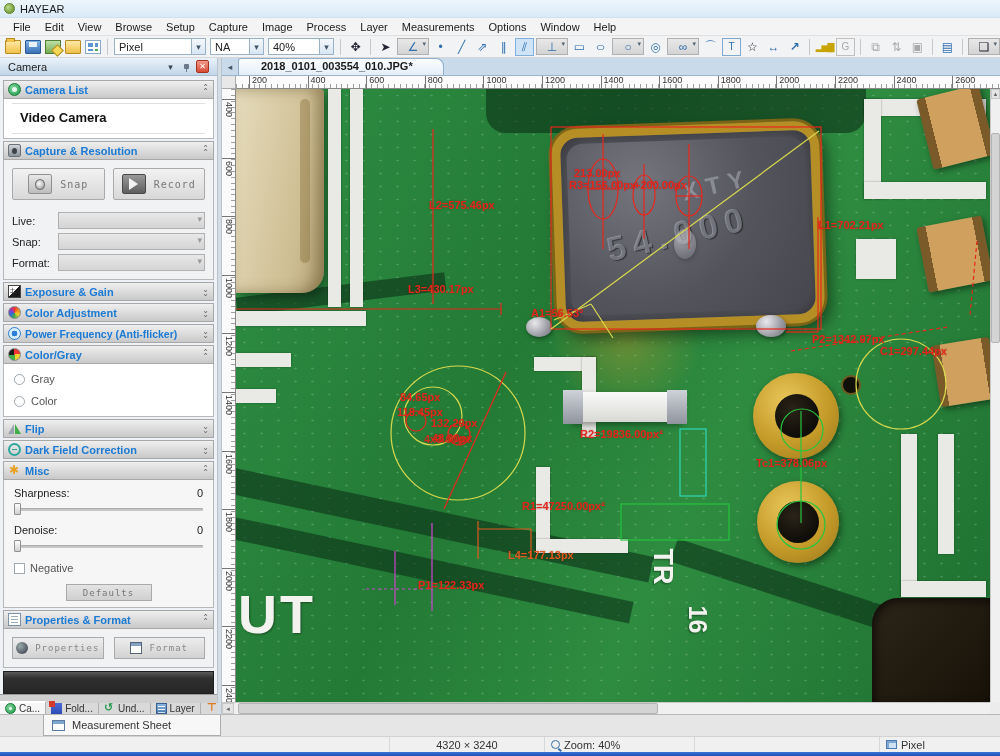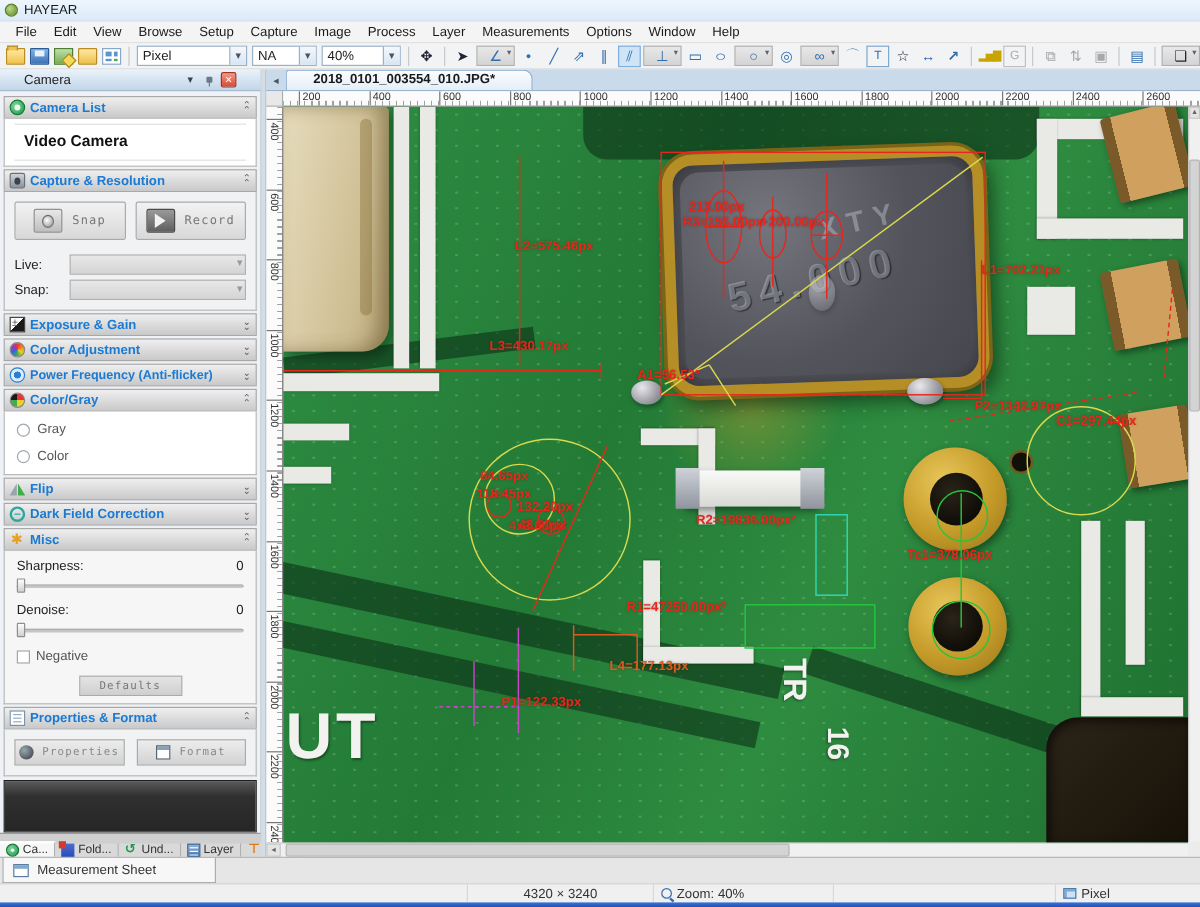--- a/index.html
+++ b/index.html
@@ -42,21 +42,21 @@
   .tool.dd::after { content:"▾"; font-size:7px; color:#567; margin-left:1px; }
   .tool.gold { color:#c8a400; font-size:9px; letter-spacing:-1px; }
   .tool.grey { color:#a8a8a8; }
   .tool.wide { transform:scaleX(1.35); }
 
   
   .main { flex:1; display:flex; min-height:0; background:#e8e8e8; }
 
   
   .sidebar { width:218px; display:flex; flex-direction:column; background:#eef1f5; border-right:1px solid #b8c4d0; }
-  .s-head { height:18px; background:linear-gradient(#eaf2fa,#c2d6e8); border-bottom:1px solid #a8bccf; display:flex; align-items:center; padding:0 20px; font-size:11px; color:#222; }
+  .s-head { height:18px; background:linear-gradient(#eaf2fa,#c2d6e8); border-bottom:1px solid #a8bccf; display:flex; align-items:center; padding:0 8px; font-size:11px; color:#222; }
   .s-head-icons { margin-left:auto; display:flex; gap:3px; align-items:center; }
   .shi { width:13px; height:13px; display:flex; align-items:center; justify-content:center; font-size:9px; color:#345; }
   .ico-caret::before { content:"▾"; }
   .ico-pin { position:relative; }
   .ico-pin::before { content:""; width:5px; height:5px; background:#6a7a8a; border-radius:1px; }
   .ico-pin::after { content:""; position:absolute; bottom:1px; left:6px; width:1px; height:4px; background:#6a7a8a; }
   .ico-close { background:linear-gradient(#f09a8a,#d84a34); border:1px solid #a83222; border-radius:2px; color:#fff; font-size:8px; font-weight:bold; }
   .ico-close::before { content:"✕"; }
   .s-scroll { flex:1; display:flex; flex-direction:column; padding:2px 3px 0 3px; overflow:hidden; }
   .sec-h { height:19px; background:linear-gradient(#efefef,#c9c9c9); border:1px solid #a8a8a8; display:flex; align-items:center; gap:4px; padding:0 4px; margin-top:2px; }
@@ -169,21 +169,21 @@
   .vscroll .sarr { height:10px; display:flex; align-items:center; justify-content:center; font-size:6px; color:#666; background:#e4e4e4; border:1px solid #c8c8c8; }
   .vscroll .sthumb { margin-top:34px; height:210px; background:#d4d4d4; border:1px solid #b4b4b4; border-radius:2px; }
   .hscrollrow { height:12px; display:flex; }
   .hscroll { flex:1; background:#f0f0f0; border-top:1px solid #c8c8c8; display:flex; }
   .hscroll .sarr { width:12px; display:flex; align-items:center; justify-content:center; font-size:6px; color:#666; background:#e4e4e4; border:1px solid #c8c8c8; }
   .hscroll .sthumb { margin-left:4px; width:420px; background:#d4d4d4; border:1px solid #b4b4b4; border-radius:2px; }
   .hs-corner { width:10px; background:#ececec; }
 
   
   .sheetrow { height:22px; background:#e6e6e6; border-top:1px solid #b8b8b8; display:flex; align-items:stretch; padding-left:2px; }
-  .sheettab { width:178px; background:#f7f7f7; border:1px solid #adadad; border-top:none; display:flex; align-items:center; gap:7px; padding-left:8px; font-size:11px; color:#333; }
+  .sheettab { width:178px; background:#f7f7f7; border:1px solid #adadad; border-top:none; display:flex; align-items:center; gap:7px; padding-left:8px; font-size:11px; color:#333;margin-left:41px; }
   .sheet-ico { width:13px; height:11px; background:#fff; border:1px solid #5a7ca0; box-shadow:inset 0 3px 0 #7fa8cf; }
 
   
   .statusbar { height:16px; background:#f0f0f0; border-top:1px solid #d2d2d2; display:flex; align-items:center; font-size:11px; color:#333; }
   .seg { height:100%; display:flex; align-items:center; justify-content:center; border-right:1px solid #d8d8d8; gap:4px; }
   .seg.s1 { width:390px; } .seg.s2 { width:155px; } .seg.s3 { width:150px; justify-content:flex-start; padding-left:6px; }
   .seg.s4 { flex:1; } .seg.s5 { width:120px; justify-content:flex-start; padding-left:6px; border-right:none; }
   .zoom-ico { width:9px; height:9px; border:1.5px solid #3a6ea8; border-radius:50%; position:relative; }
   .zoom-ico::after { content:""; position:absolute; right:-3px; bottom:-2px; width:4px; height:1.5px; background:#3a6ea8; transform:rotate(40deg); }
   .px-ico { width:11px; height:9px; background:#cfe2f4; border:1px solid #4a7ab0; box-shadow:inset 2px 2px 0 #7fa8d4; }
@@ -299,20 +299,24 @@
             </div>
           </div>
           <div class="frow">
             <label>Live:</label>
             <span class="dd"></span>
           </div>
           <div class="frow">
             <label>Snap:</label>
             <span class="dd"></span>
           </div>
+          <div class="frow">
+            <label>Format:</label>
+            <span class="dd"></span>
+          </div>
         </div>
 
         <div class="sec-h">
           <span class="sic sic-exp"></span>
           <span class="sttl">Exposure &amp; Gain</span>
           <span class="chev dn"></span>
         </div>
 
         <div class="sec-h">
           <span class="sic sic-wheel"></span>

